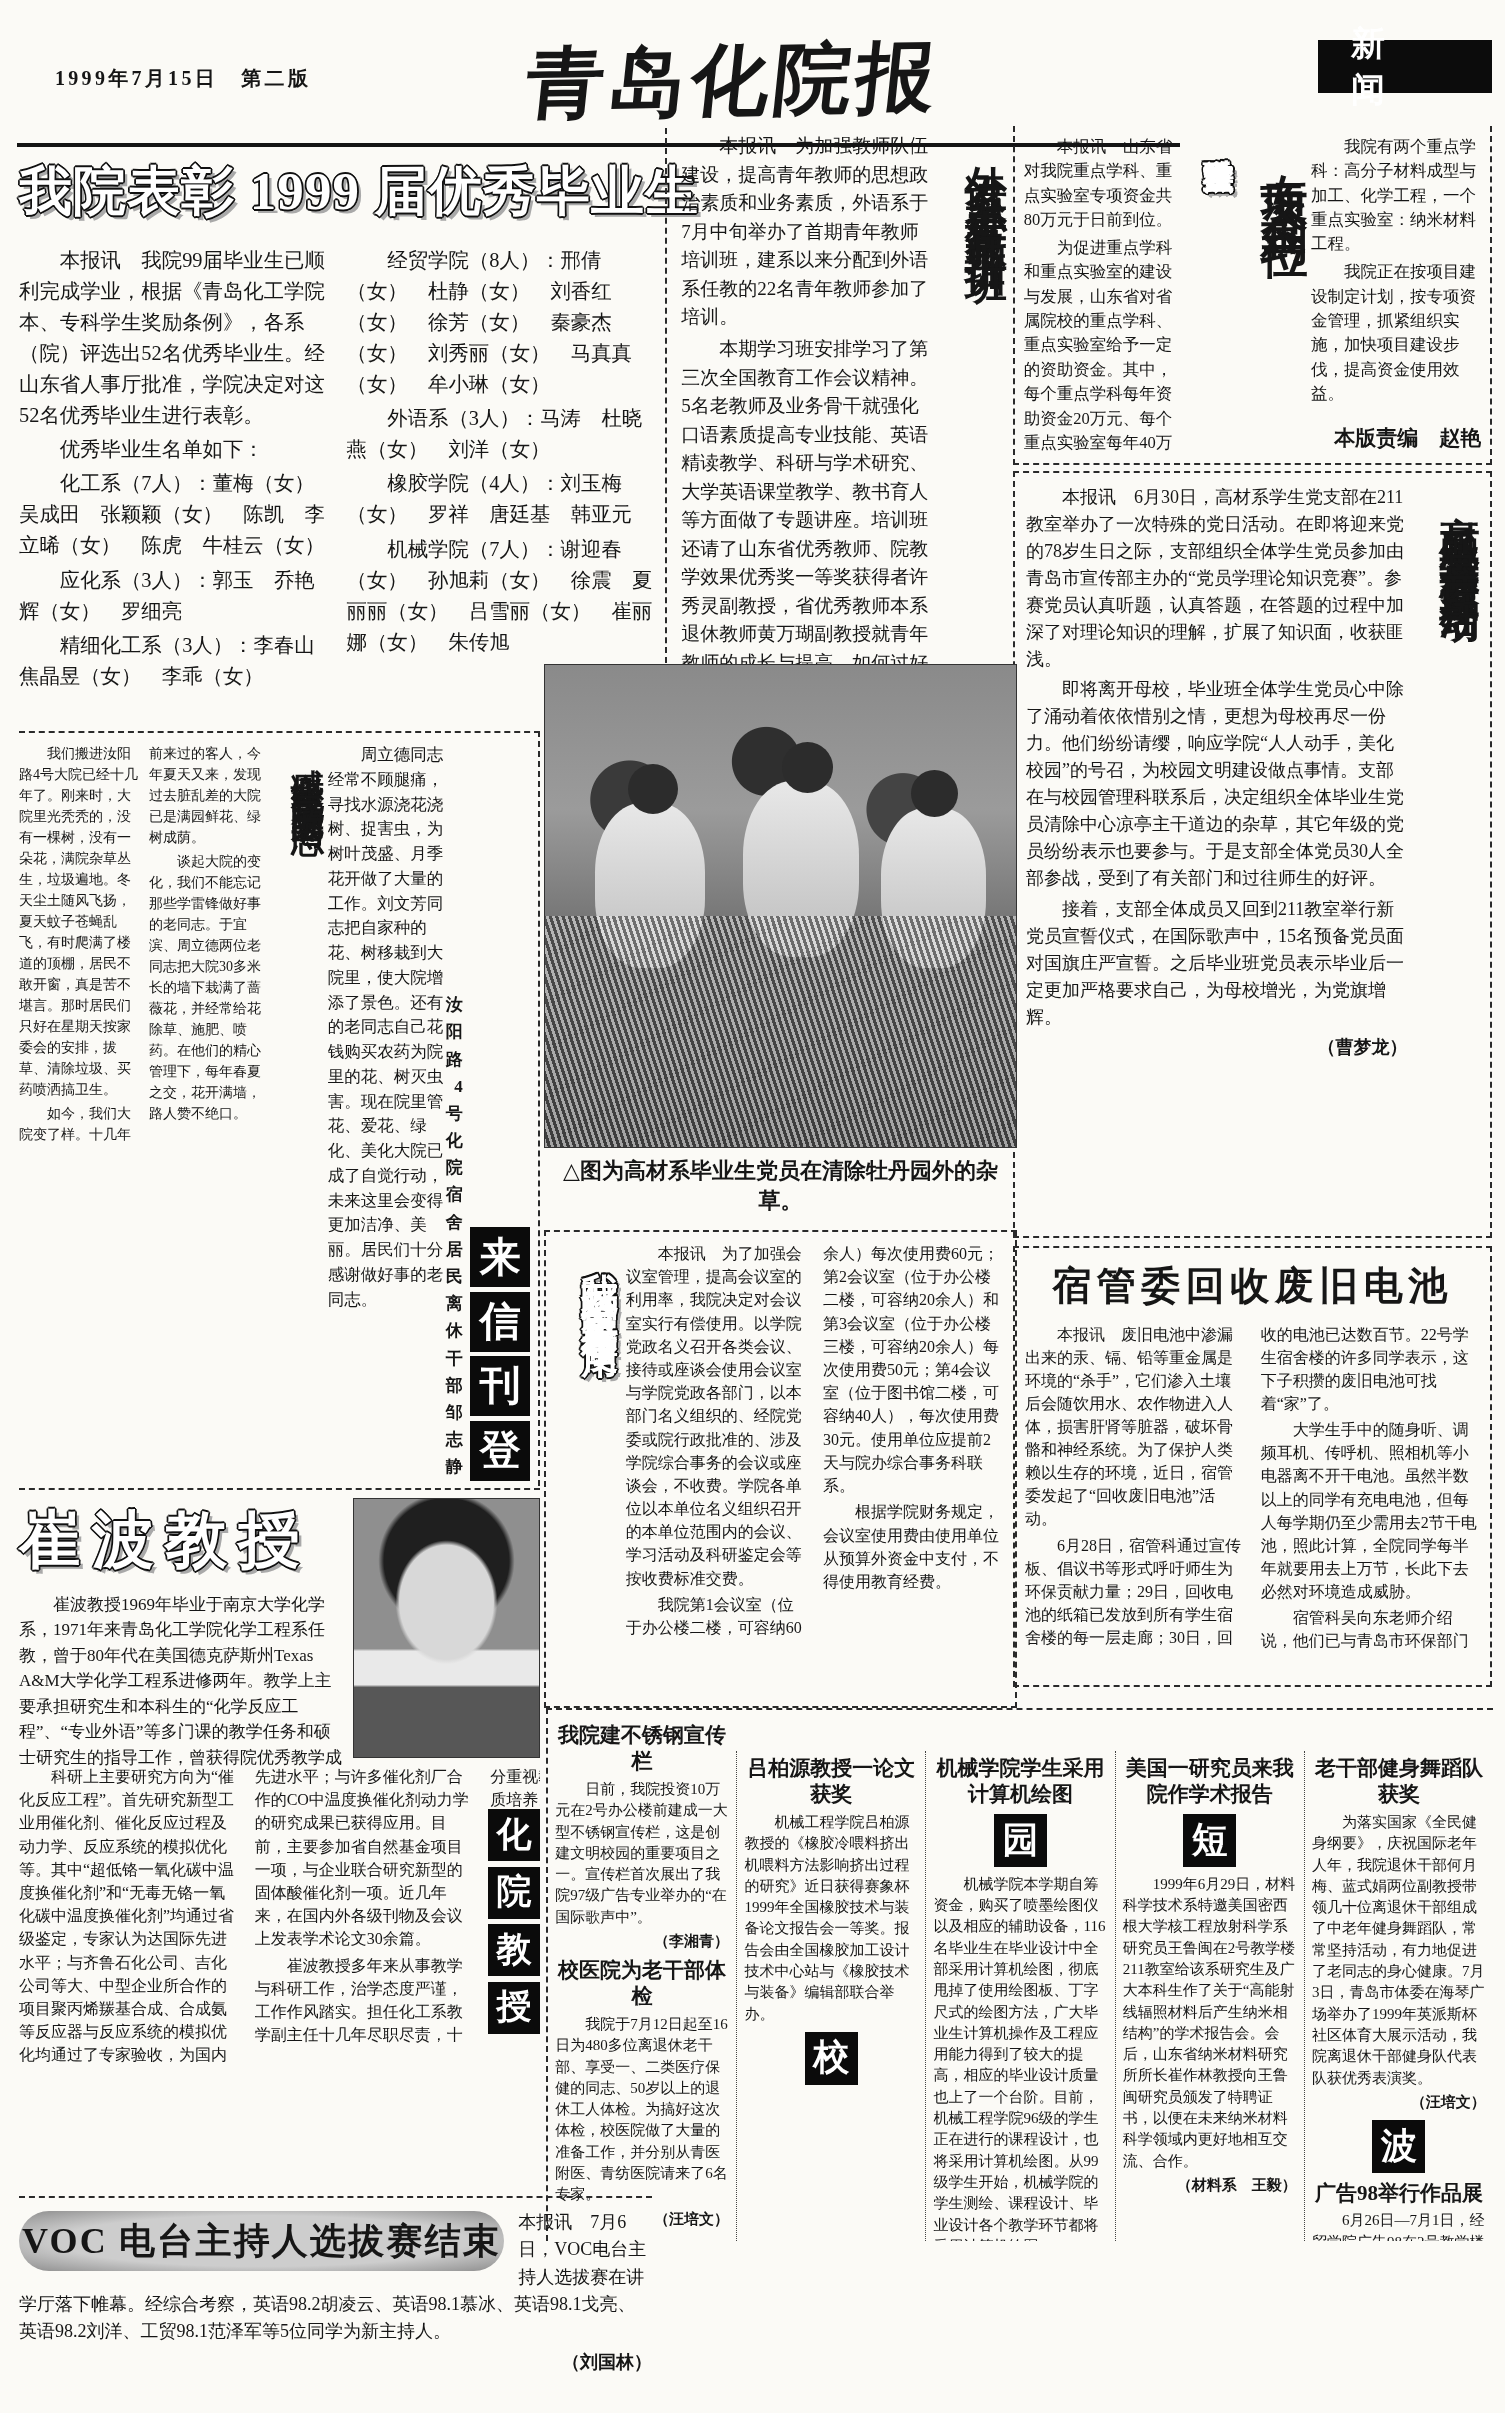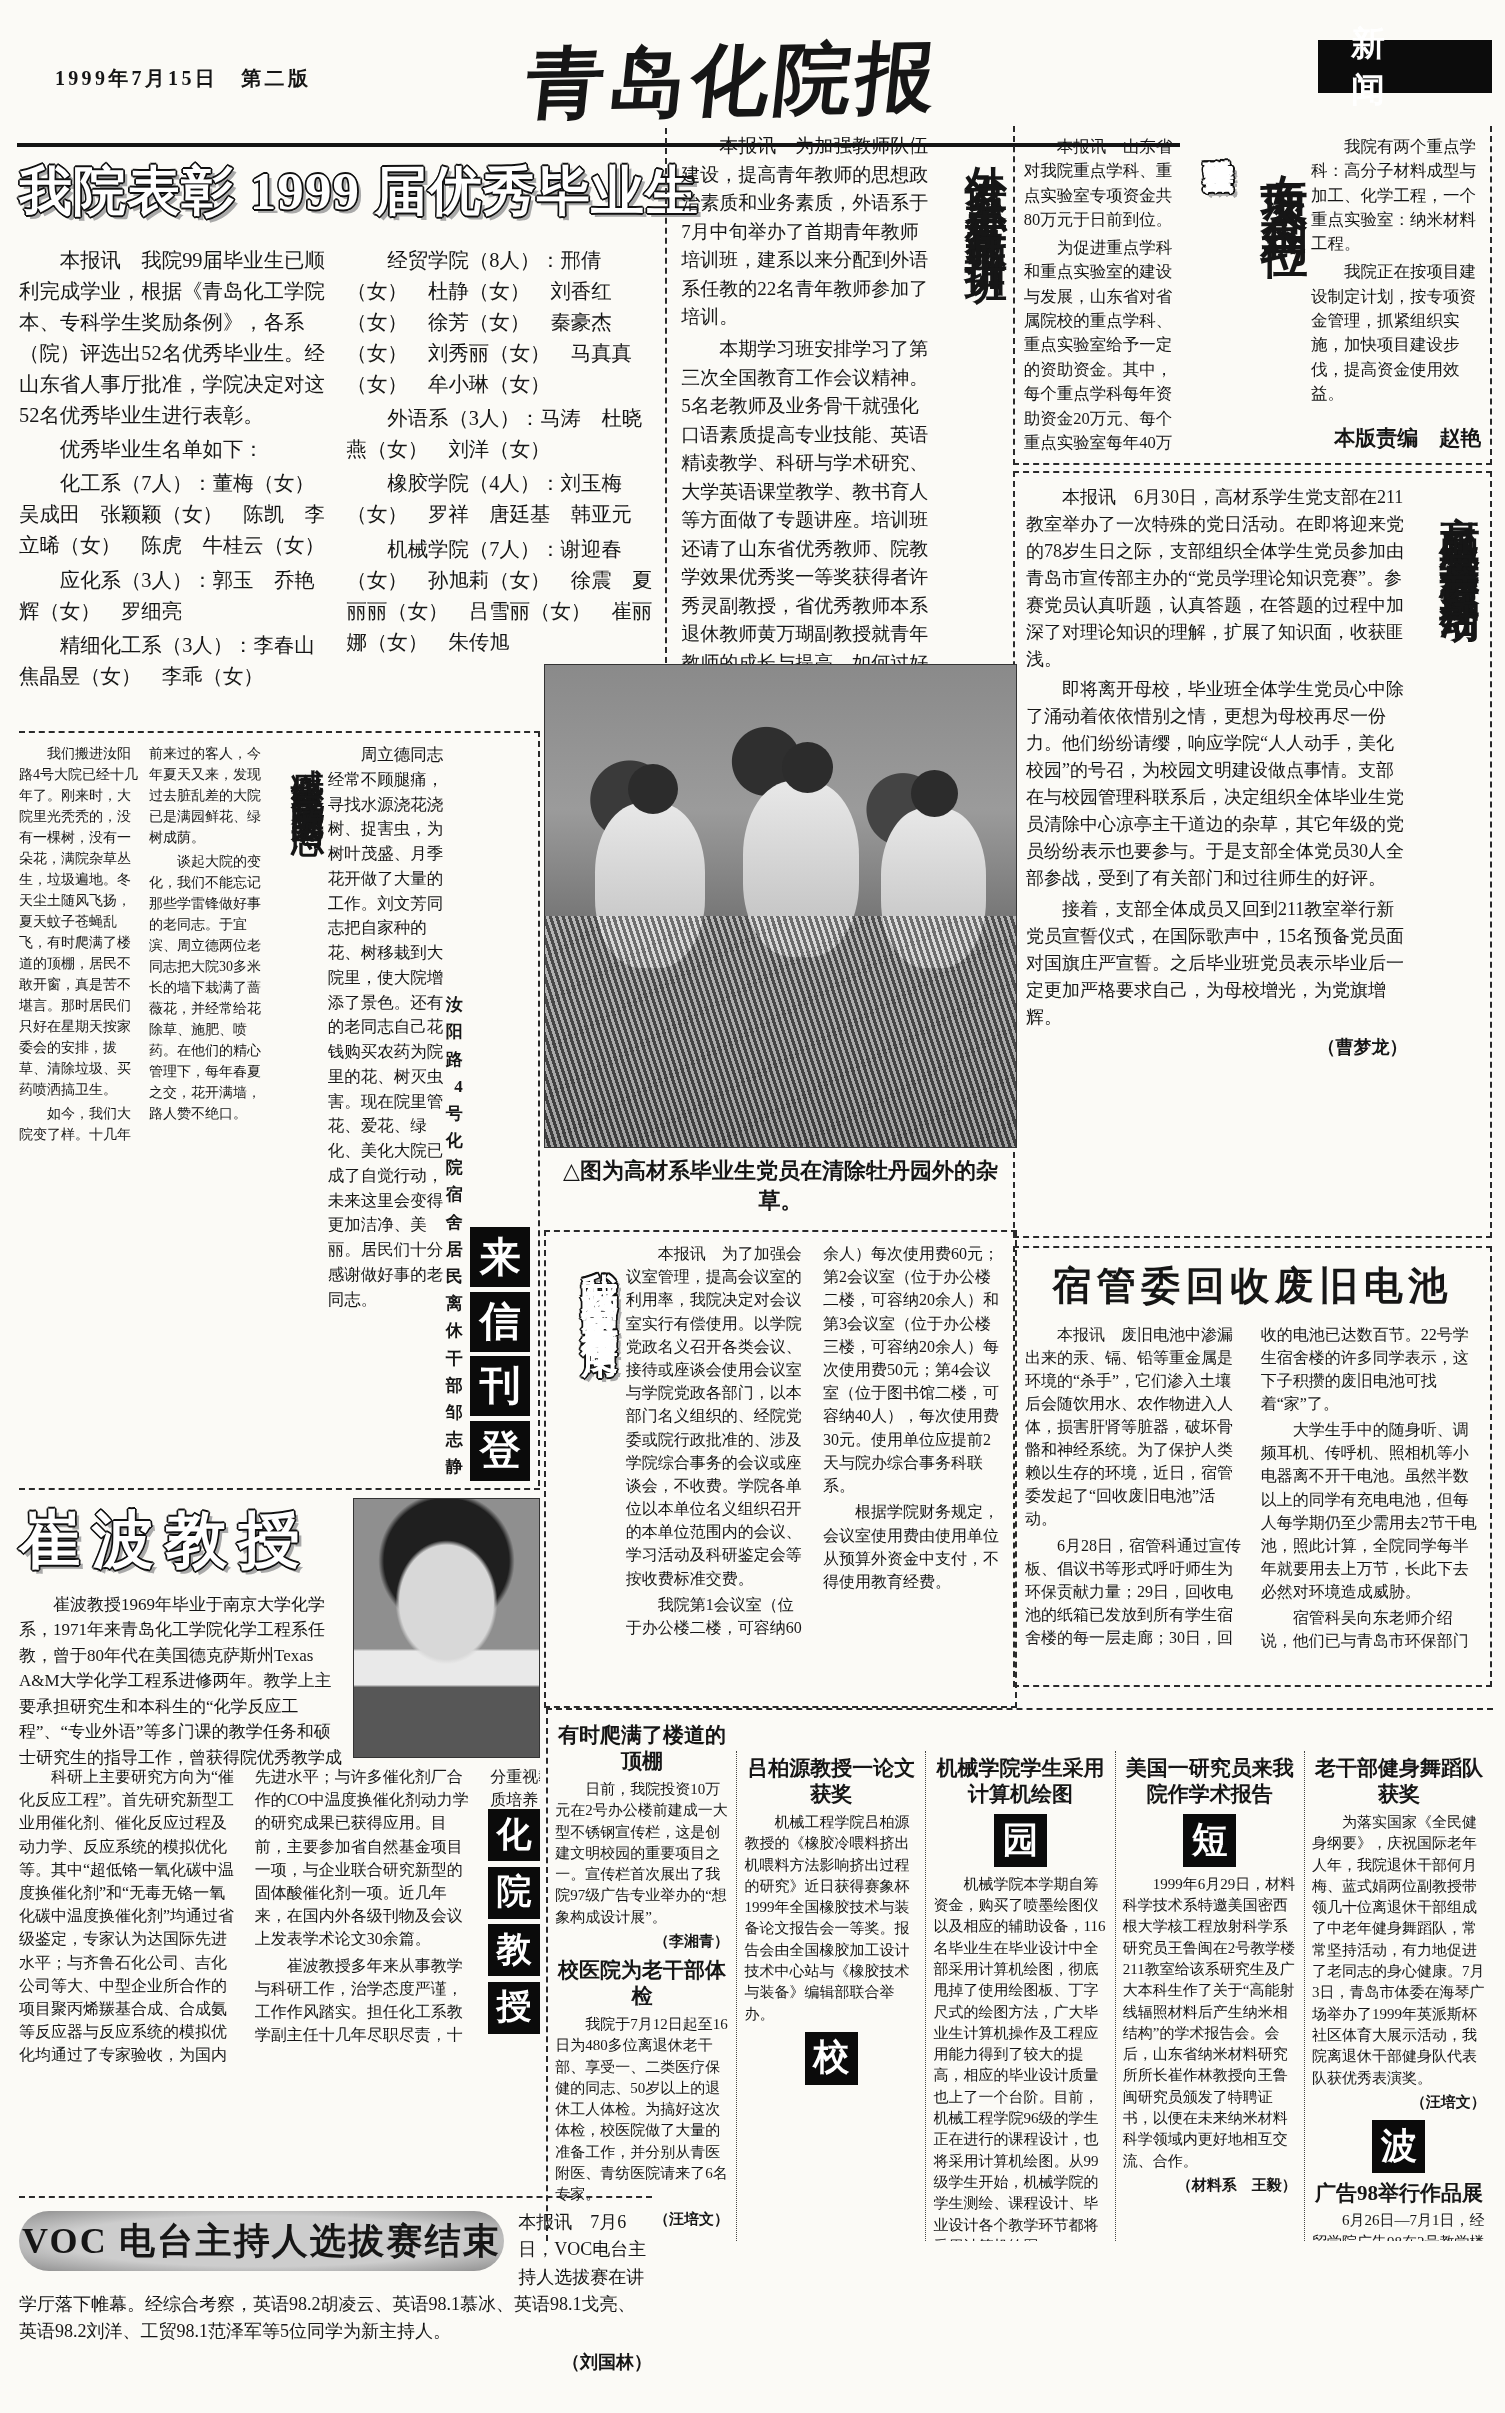--- a/index.html
+++ b/index.html
@@ -229,22 +229,22 @@
         <div class="boxchar">化</div>
         <div class="boxchar">院</div>
         <div class="boxchar">教</div>
         <div class="boxchar">授</div>
       </div>
     </div>
   </section>
 
   <section class="blk briefs">
     <div class="col">
-      <h3>有时爬满了楼道的顶棚</h3>
-      <p>日前，我院投资10万元在2号办公楼前建成一大型不锈钢宣传栏，这是创建文明校园的重要项目之一。宣传栏首次展出了我院97级广告专业举办的“想象构成设计展”。</p>
+      <h3>我院建不锈钢宣传栏</h3>
+      <p>日前，我院投资10万元在2号办公楼前建成一大型不锈钢宣传栏，这是创建文明校园的重要项目之一。宣传栏首次展出了我院97级广告专业举办的“在国际歌声中”。</p>
       <p class="byline">（李湘青）</p>
       <h3>校医院为老干部体检</h3>
       <p>我院于7月12日起至16日为480多位离退休老干部、享受一、二类医疗保健的同志、50岁以上的退休工人体检。为搞好这次体检，校医院做了大量的准备工作，并分别从青医附医、青纺医院请来了6名专家。</p>
       <p class="byline">（汪培文）</p>
     </div>
     <div class="col">
       <h3>吕柏源教授一论文获奖</h3>
       <p>机械工程学院吕柏源教授的《橡胶冷喂料挤出机喂料方法影响挤出过程的研究》近日获得赛象杯1999年全国橡胶技术与装备论文报告会一等奖。报告会由全国橡胶加工设计技术中心站与《橡胶技术与装备》编辑部联合举办。</p>
       <div class="boxchar">校</div>
     </div>

